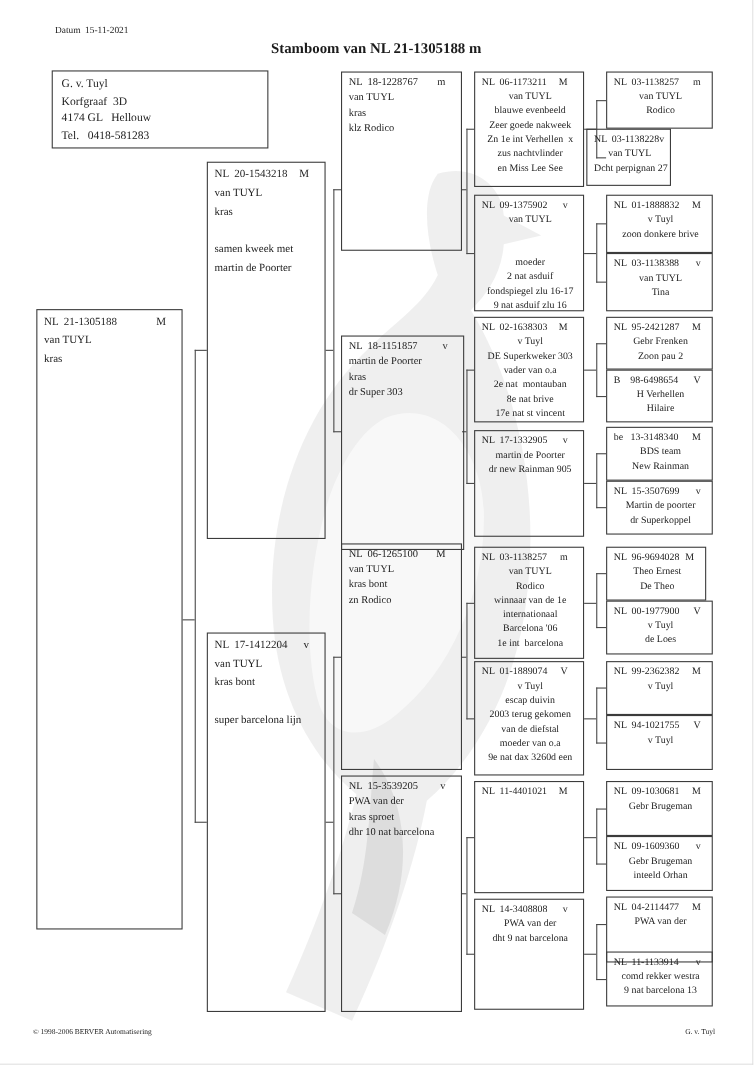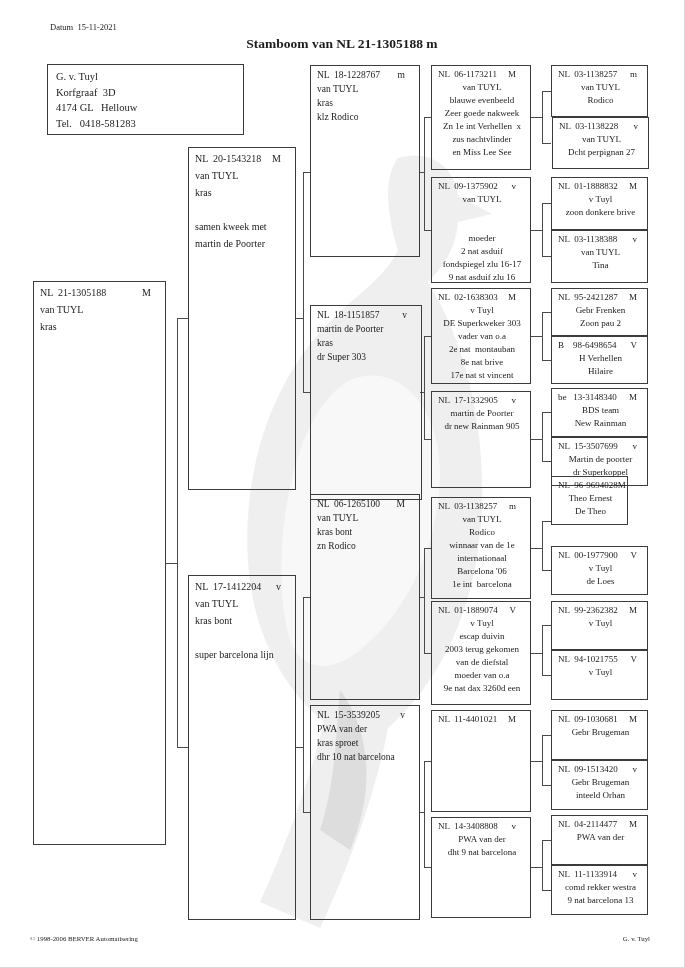--- a/index.html
+++ b/index.html
@@ -83,21 +83,21 @@
         <span class="sex">v</span>
       </div>
     <div>
         <div class="bl">van TUYL</div>
         <div class="bl">kras bont</div>
         <div class="bl">&nbsp;</div>
         <div class="bl">super barcelona lijn</div>
       </div>
   </div>
 
-  <div class="pbox g3" style="left:310px;top:65px;width:110px;height:192px">
+  <div class="pbox g3" style="left:310px;top:65px;width:110px;height:163px">
     <div class="ringline">
         <span class="ring">NL  18-1228767</span>
         <span class="sex">m</span>
       </div>
     <div>
         <div class="bl">van TUYL</div>
         <div class="bl">kras</div>
         <div class="bl">klz Rodico</div>
       </div>
   </div>
@@ -236,21 +236,21 @@
   <div class="pbox g5" style="left:551px;top:65px;width:97px;height:52px">
     <div class="ringline">
         <span class="ring">NL  03-1138257</span>
         <span class="sex">m</span>
       </div>
     <div>
         <div class="bl">van TUYL</div>
         <div class="bl">Rodico</div>
       </div>
   </div>
-  <div class="pbox g5" style="left:552px;top:117px;width:97px;height:52px">
+  <div class="pbox g5" style="left:533px;top:117px;width:77px;height:52px">
     <div class="ringline">
         <span class="ring">NL  03-1138228</span>
         <span class="sex">v</span>
       </div>
     <div>
         <div class="bl">van TUYL</div>
         <div class="bl">Dcht perpignan 27</div>
       </div>
   </div>
   <div class="pbox g5" style="left:551px;top:177px;width:97px;height:53px">
@@ -306,21 +306,21 @@
   <div class="pbox g5" style="left:551px;top:437px;width:97px;height:49px">
     <div class="ringline">
         <span class="ring">NL  15-3507699</span>
         <span class="sex">v</span>
       </div>
     <div>
         <div class="bl">Martin de poorter</div>
         <div class="bl">dr Superkoppel</div>
       </div>
   </div>
-  <div class="pbox g5" style="left:551px;top:476px;width:77px;height:49px">
+  <div class="pbox g5" style="left:551px;top:497px;width:91px;height:49px">
     <div class="ringline">
         <span class="ring">NL  96-9694028</span>
         <span class="sex">M</span>
       </div>
     <div>
         <div class="bl">Theo Ernest</div>
         <div class="bl">De Theo</div>
       </div>
   </div>
   <div class="pbox g5" style="left:551px;top:546px;width:97px;height:49px">
@@ -355,29 +355,29 @@
     <div class="ringline">
         <span class="ring">NL  09-1030681</span>
         <span class="sex">M</span>
       </div>
     <div>
         <div class="bl">Gebr Brugeman</div>
       </div>
   </div>
   <div class="pbox g5" style="left:551px;top:760px;width:97px;height:50px">
     <div class="ringline">
-        <span class="ring">NL  09-1513420</span>
+        <span class="ring">NL  09-1609360</span>
         <span class="sex">v</span>
       </div>
     <div>
         <div class="bl">Gebr Brugeman</div>
         <div class="bl">inteeld Orhan</div>
       </div>
   </div>
-  <div class="pbox g5" style="left:551px;top:815px;width:97px;height:50px">
+  <div class="pbox g5" style="left:551px;top:815px;width:97px;height:60px">
     <div class="ringline">
         <span class="ring">NL  04-2114477</span>
         <span class="sex">M</span>
       </div>
     <div>
         <div class="bl">PWA van der</div>
       </div>
   </div>
   <div class="pbox g5" style="left:551px;top:865px;width:97px;height:50px">
     <div class="ringline">

